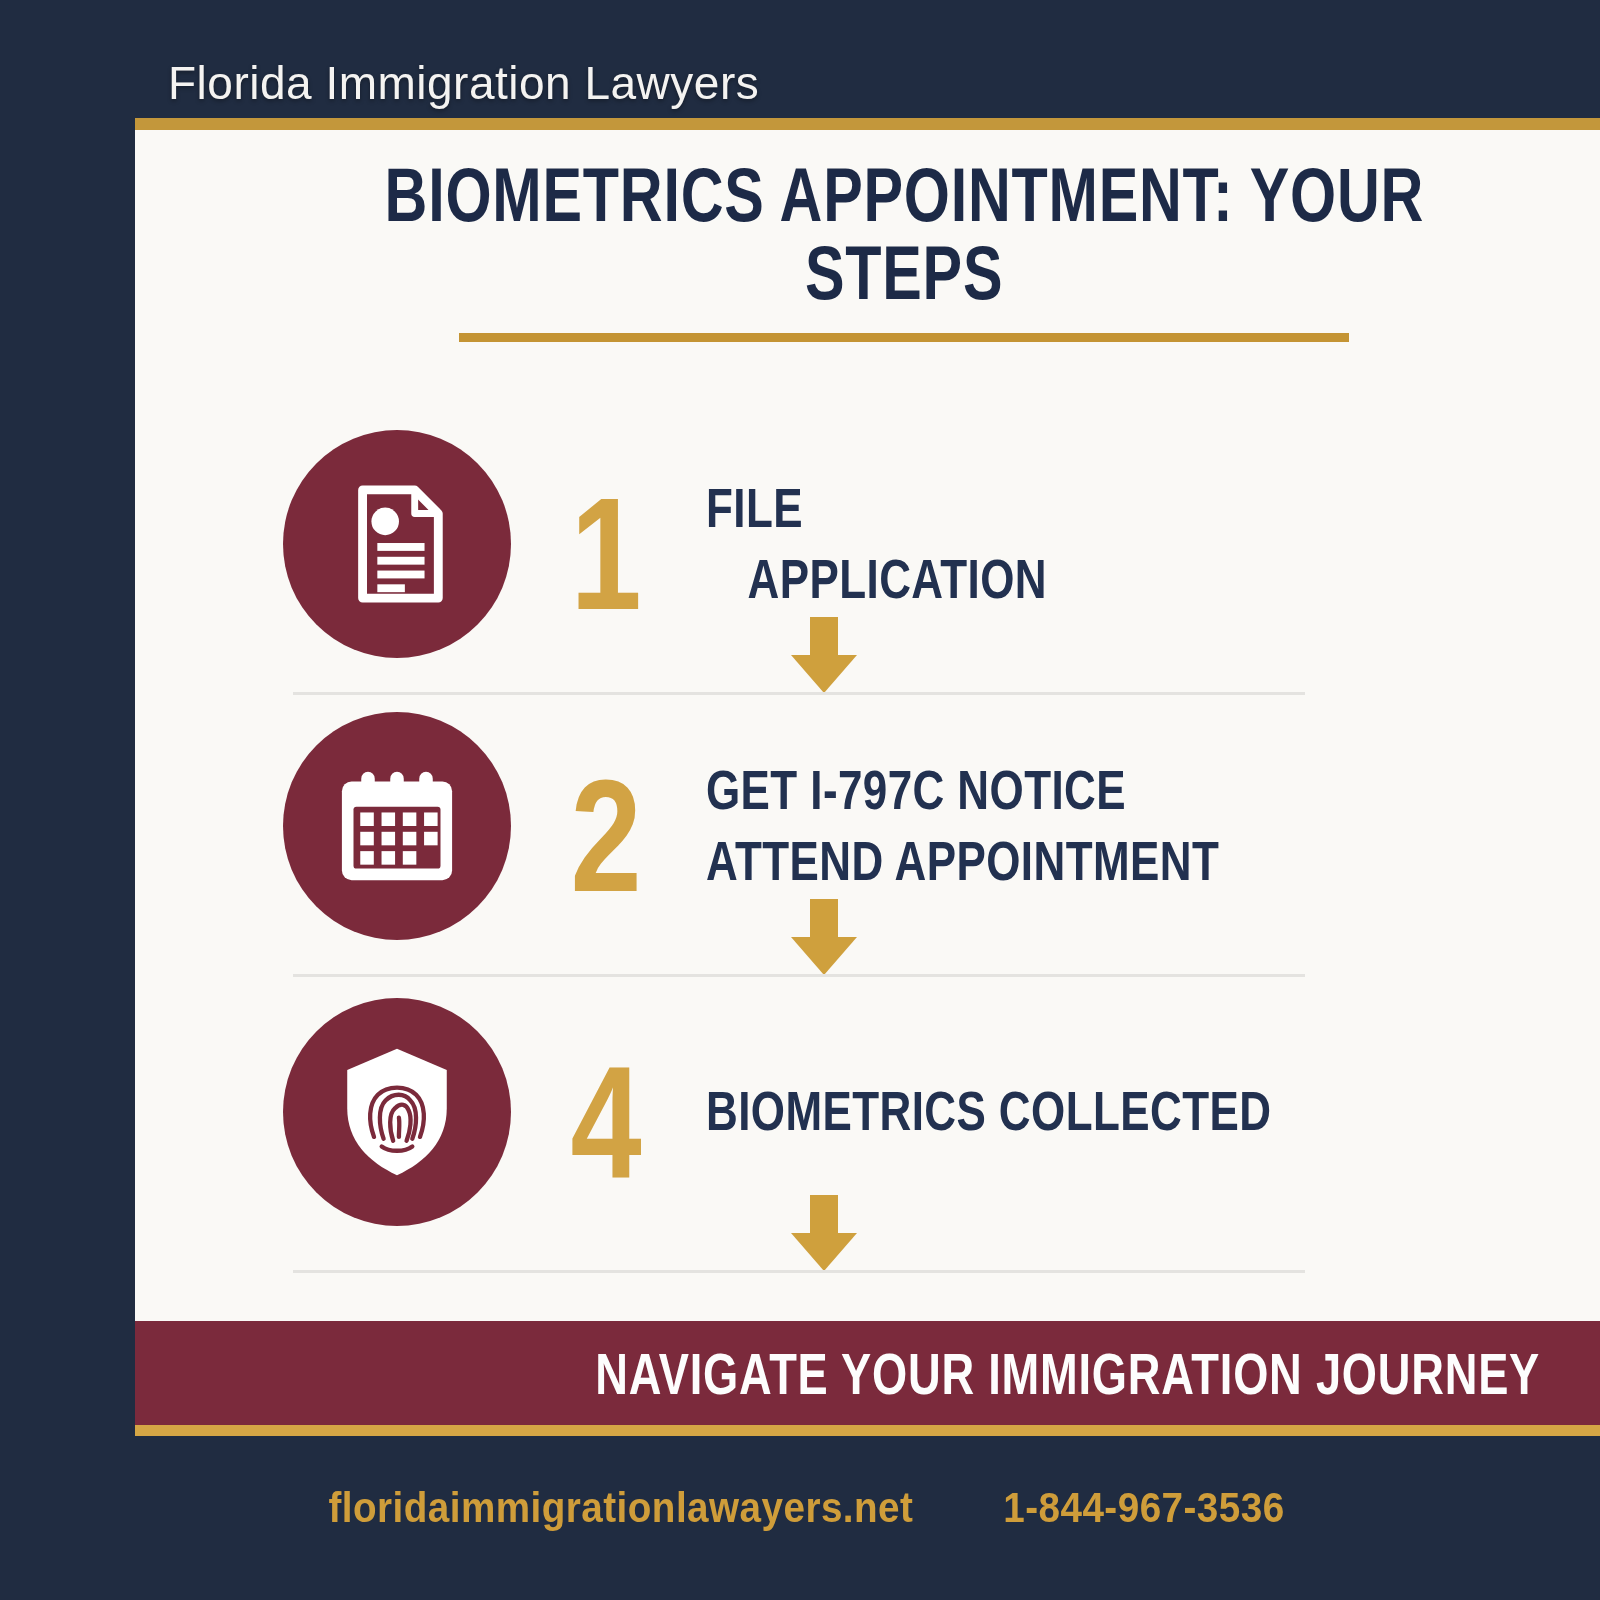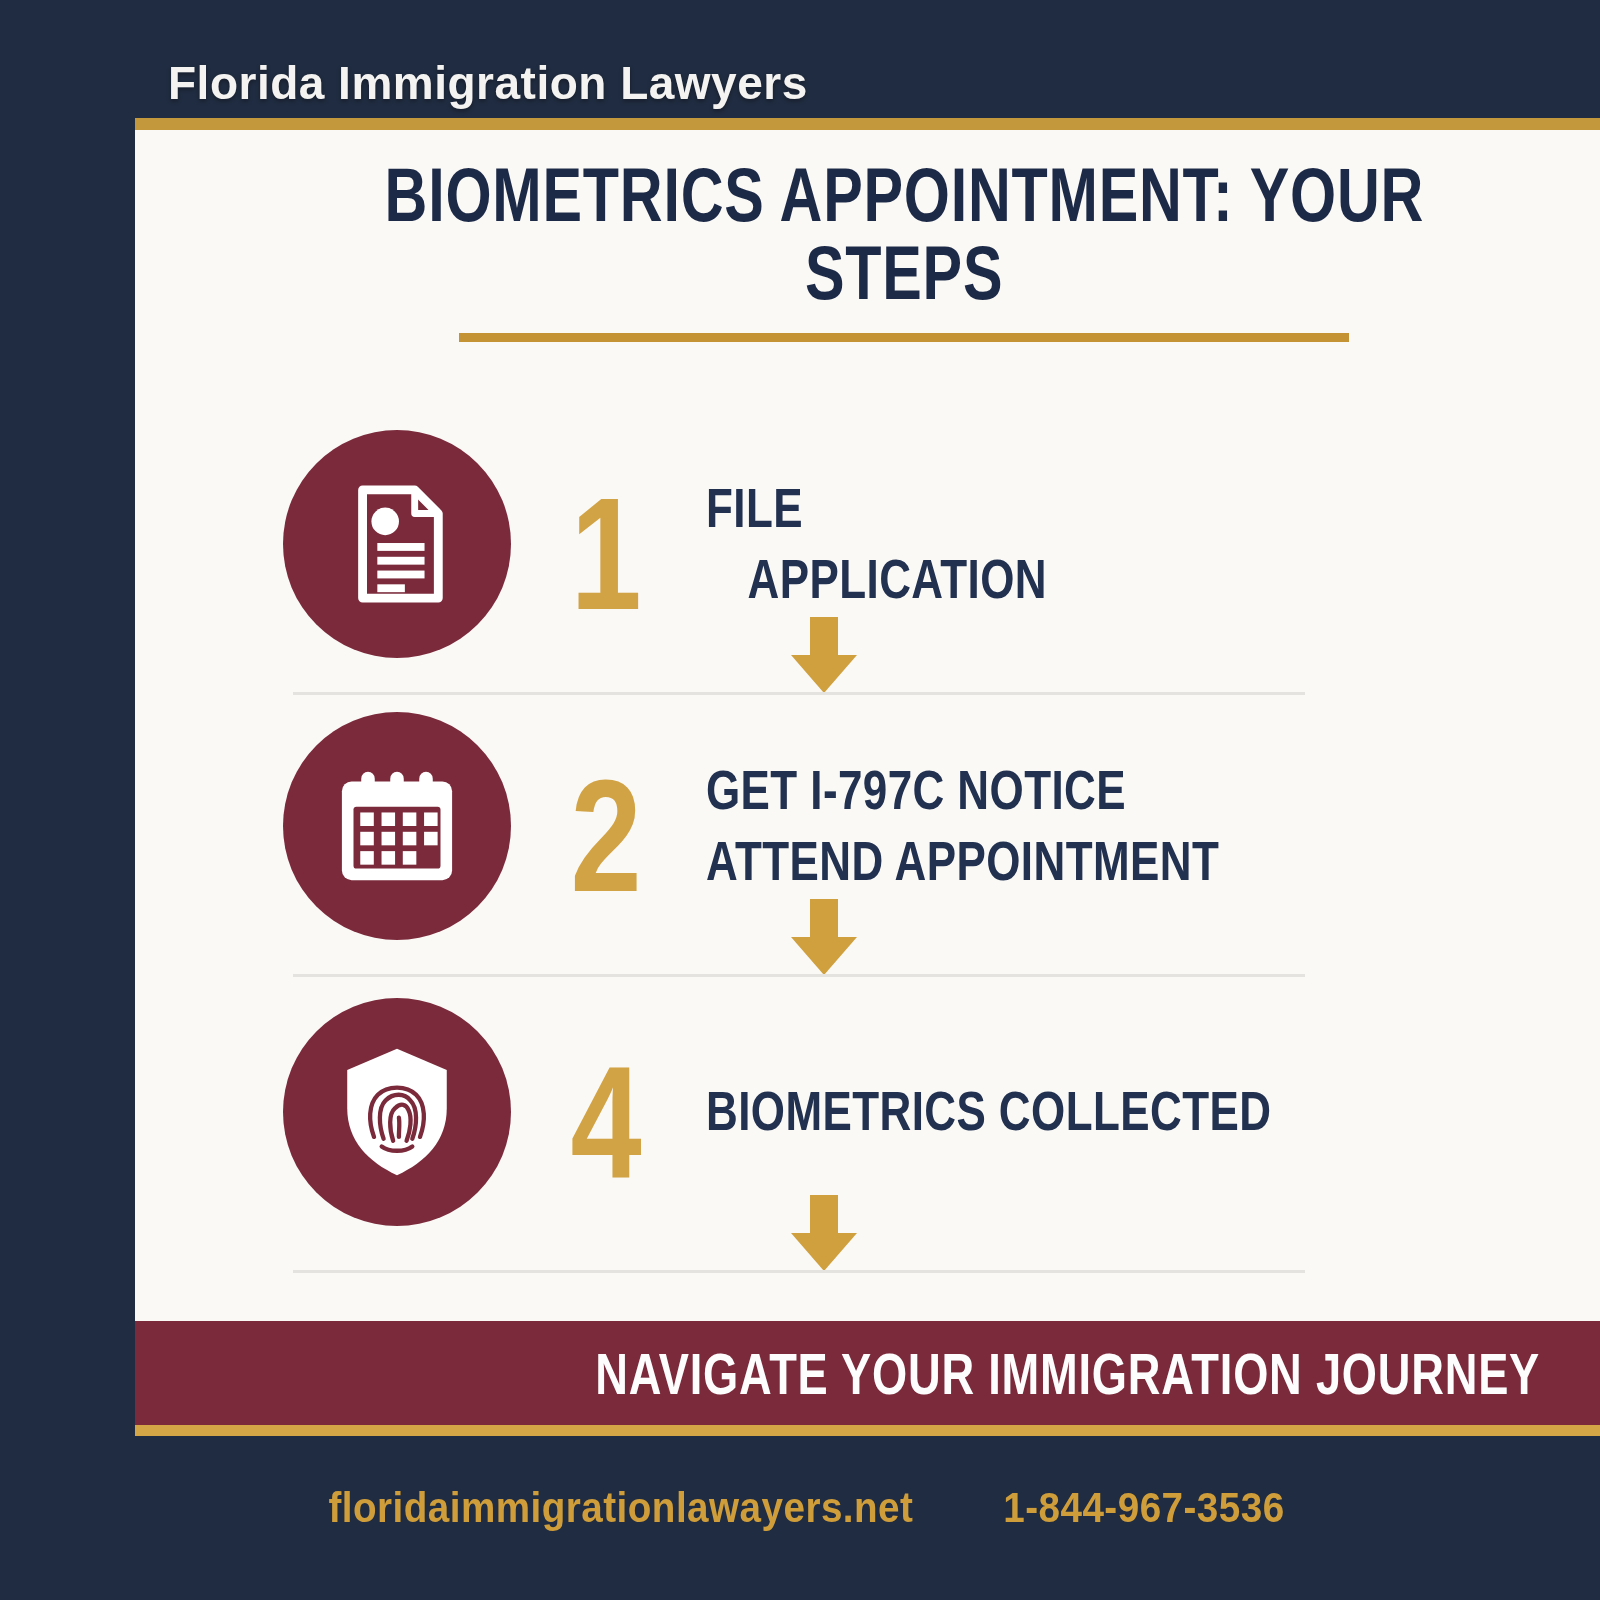--- a/index.html
+++ b/index.html
@@ -2,21 +2,21 @@
 <html><head>
 <meta charset="utf-8">
 <style>
   html,body{margin:0;padding:0;background:#202c41;}
   .canvas{
     position:relative;width:1600px;height:1600px;overflow:hidden;
     background:#202c41;font-family:"Liberation Sans",sans-serif;
   }
   
   .brand{
-    position:absolute;left:168px;top:56px;font-size:46px;font-weight:700;
+    position:absolute;left:168px;top:56px;font-size:46px;font-weight:400;
     color:#f4f3f1;letter-spacing:0.5px;text-shadow:0 2px 4px rgba(0,0,0,.35);
   }
   
   .card{position:absolute;left:135px;top:118px;width:1538px;}
   .card-goldtop{height:12px;background:#c3973b;}
   .card-body{position:relative;height:1191px;background:#faf9f6;}
   .card-banner{
     height:104px;background:#7b2a3c;display:flex;align-items:center;justify-content:flex-end;
   }
   .card-goldbottom{height:11px;background:#d5a645;}

